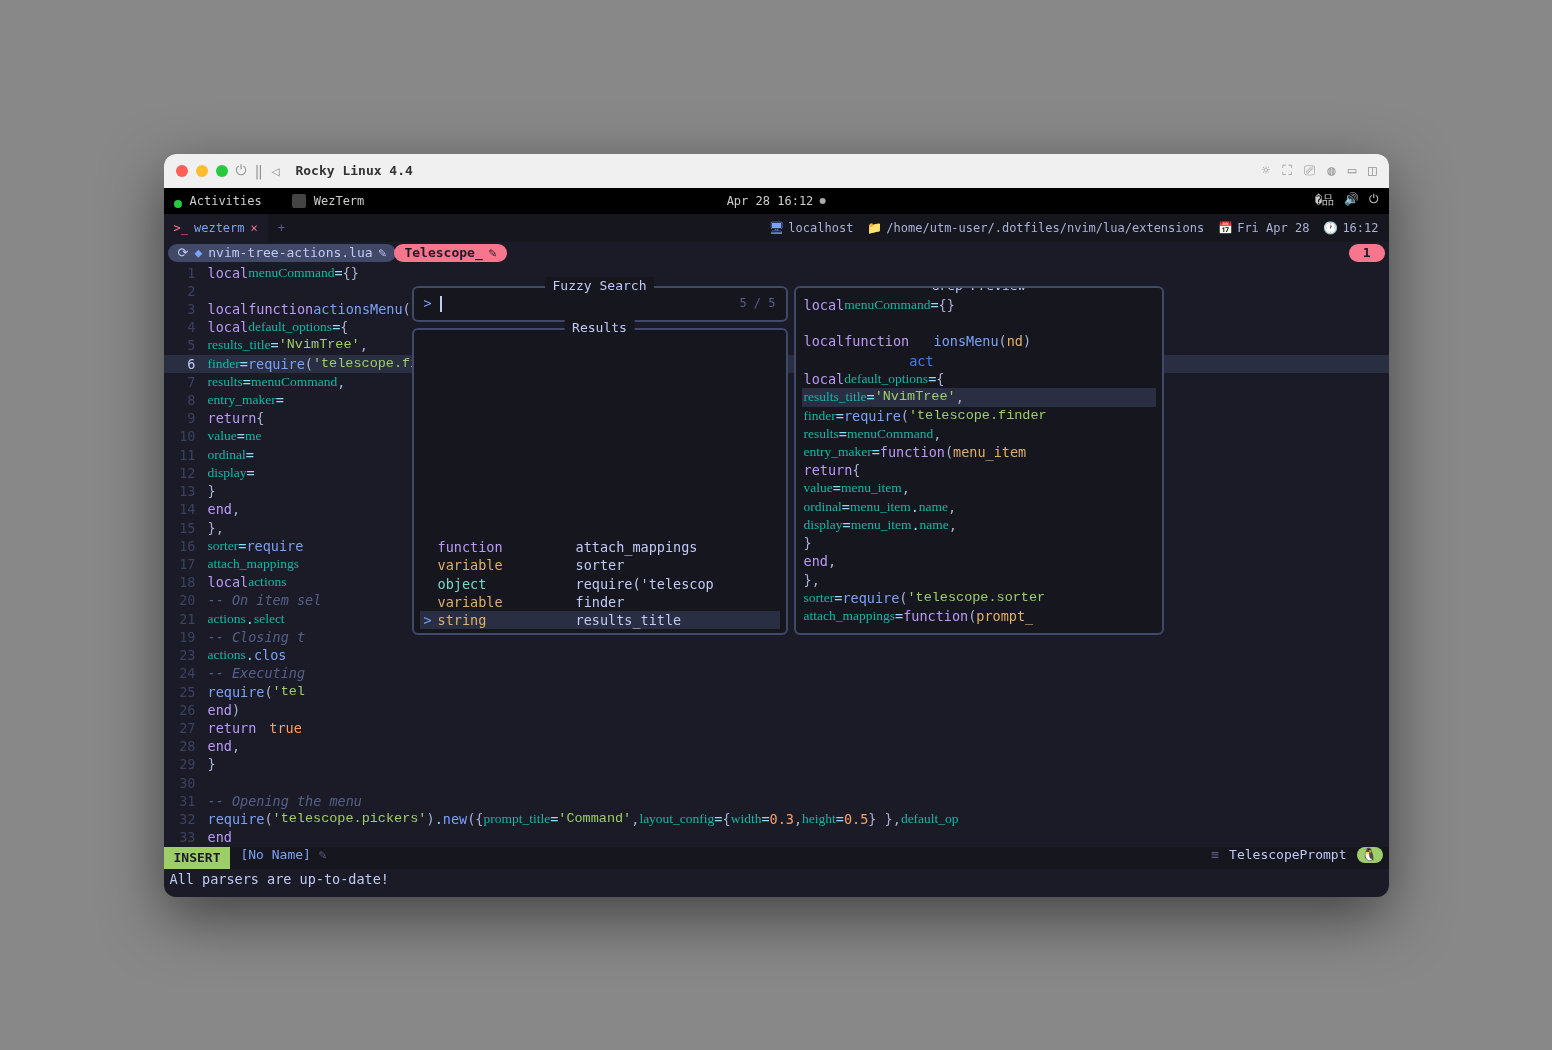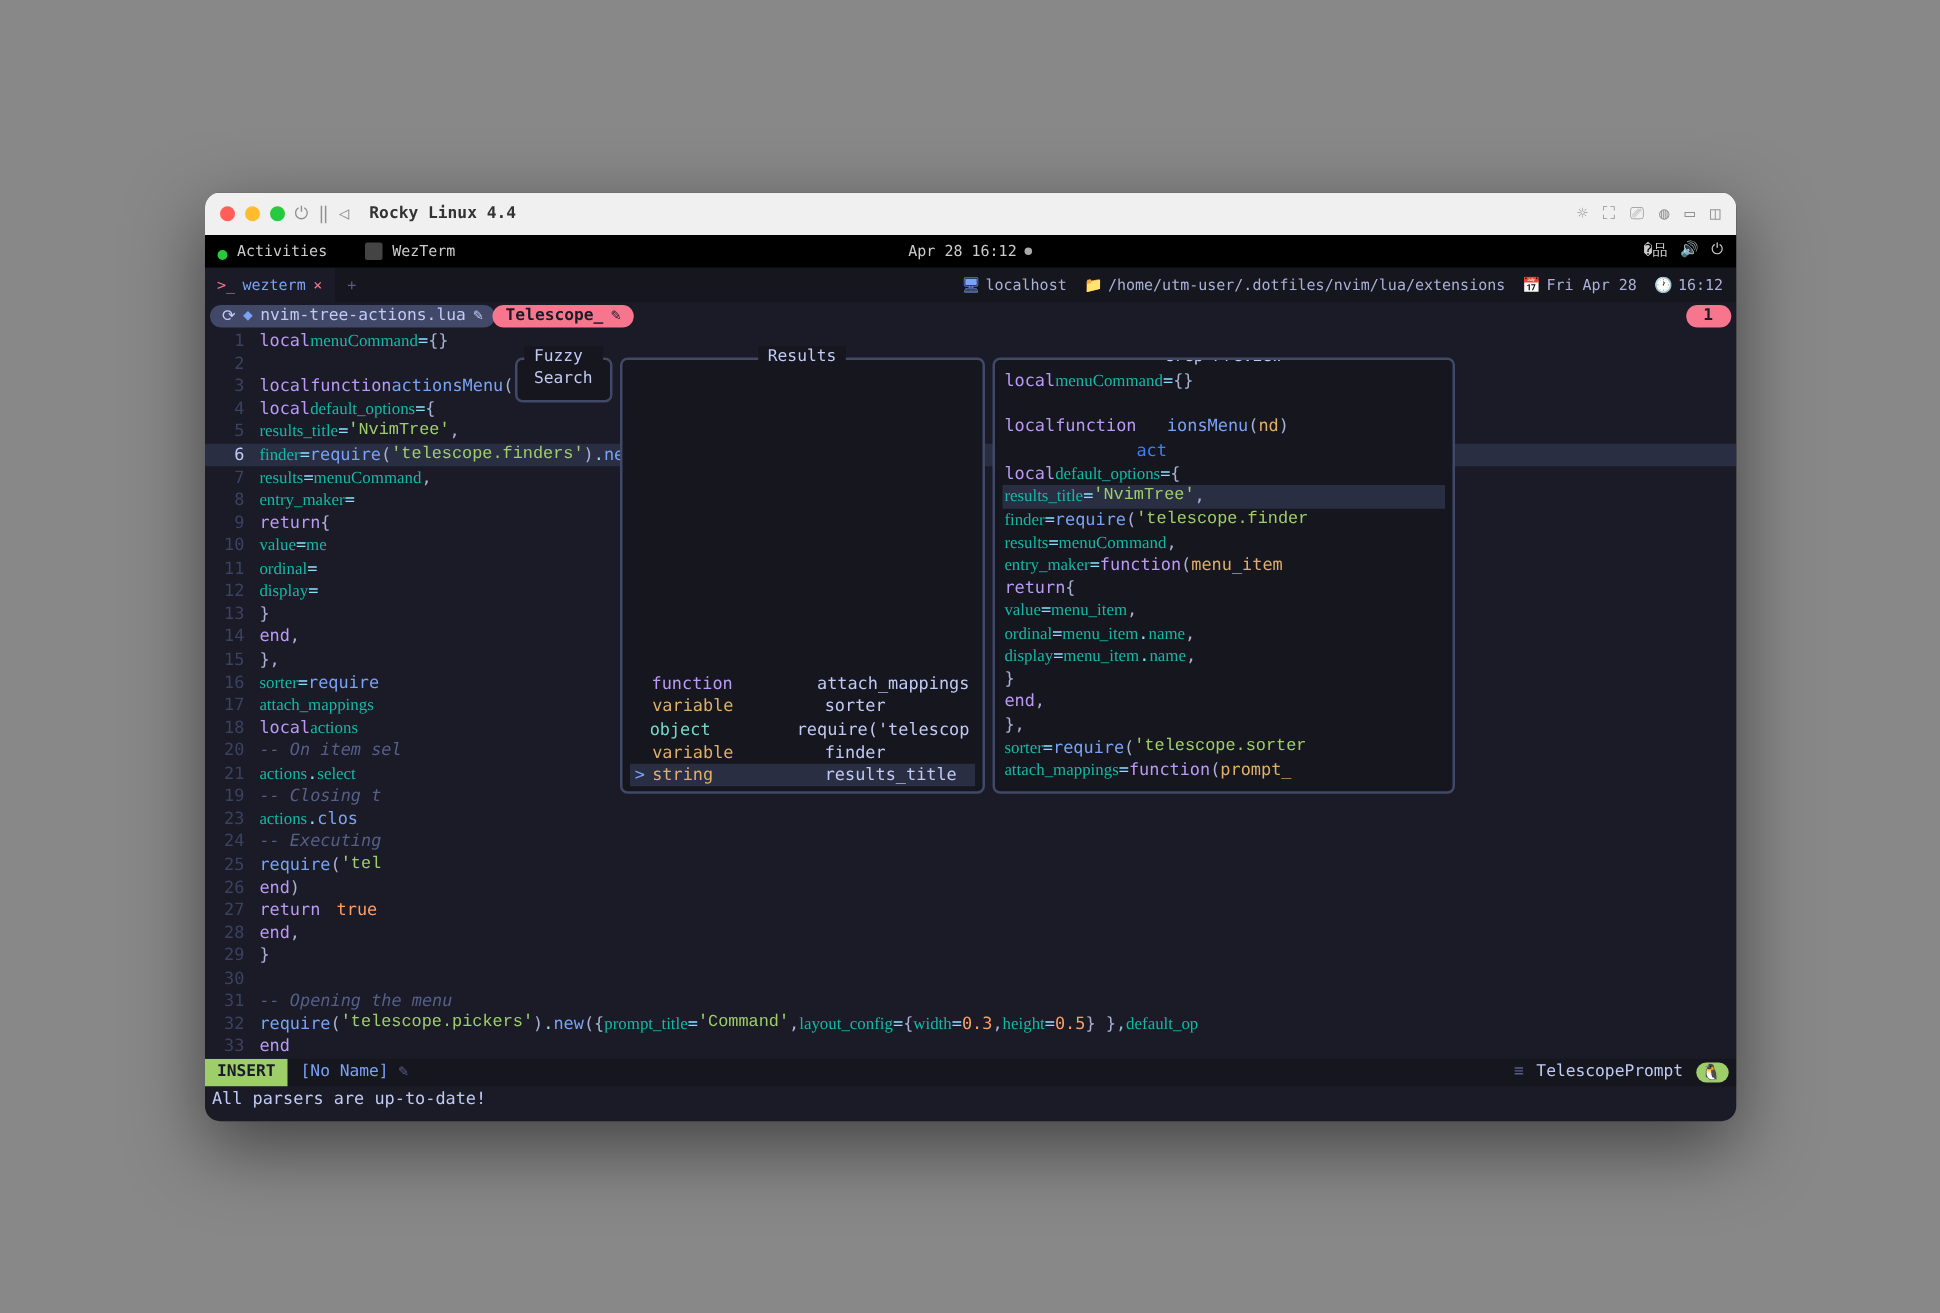--- a/index.html
+++ b/index.html
@@ -145,21 +145,21 @@
 .ttitle {
   position: absolute;
   top: -11px;
   left: 50%;
   transform: translateX(-50%);
   background: #16161e;
   padding: 0 8px;
   color: #c0caf5;
   font-size: 13px;
 }
-.tcol-left { width: 376px; display: flex; gap: 6px; }
+.tcol-left { width: 376px; display: flex; flex-direction: column; gap: 6px; }
 .tsearch { position: relative; height: 36px; padding: 6px 10px; display: flex; align-items: center; }
 .tprompt { color: #7aa2f7; margin-right: 8px; }
 .tcursor { display: inline-block; width: 2px; height: 16px; background: #c0caf5; }
 .tcount { margin-left: auto; color: #565f89; font-size: 12px; }
 .tresults { position: relative; flex: 1; padding: 10px 8px 6px; min-height: 278px; }
 .tres-list { position: absolute; bottom: 4px; left: 6px; right: 6px; }
 .tres-row { display: flex; padding: 0 4px; }
 .tres-row.sel { background: #292e42; }
 .tres-row .caret { width: 14px; color: #7aa2f7; }
 .tres-kind { width: 138px; color: #e0af68; }
@@ -168,21 +168,21 @@
 .tres-name { color: #c0caf5; }
 
 .tpreview { position: relative; width: 370px; padding: 8px 6px; min-height: 340px; overflow: hidden; }
 .tpreview .line { padding-left: 2px; }
 .tpreview .hl2 { background: #292e42; }
 
 .statusline {
   height: 22px;
   background: #16161e;
   display: flex;
-  align-items: center;
+  align-items: flex-start;
   font-size: 13px;
 }
 .mode-pill { background: #9ece6a; color: #1a1b26; font-weight: 700; padding: 0 10px; height: 100%; display: flex; align-items: center; }
 .noname { color: #7aa2f7; padding: 0 10px; }
 .stat-right { margin-left: auto; display: flex; align-items: center; gap: 10px; padding-right: 6px; }
 .ft-pill { background: #9ece6a; color: #1a1b26; border-radius: 10px; width: 26px; height: 16px; display: flex; align-items: center; justify-content: center; }
 .ft-name { color: #c0caf5; }
 
 .msgline { padding: 2px 6px 10px; color: #c0caf5; font-size: 13.5px; }
 </style>

